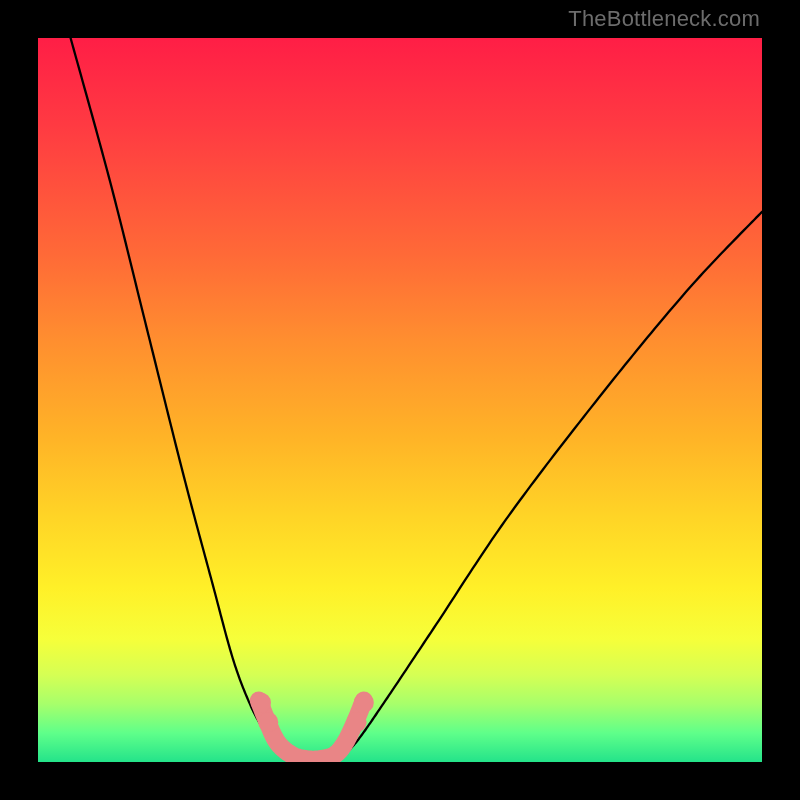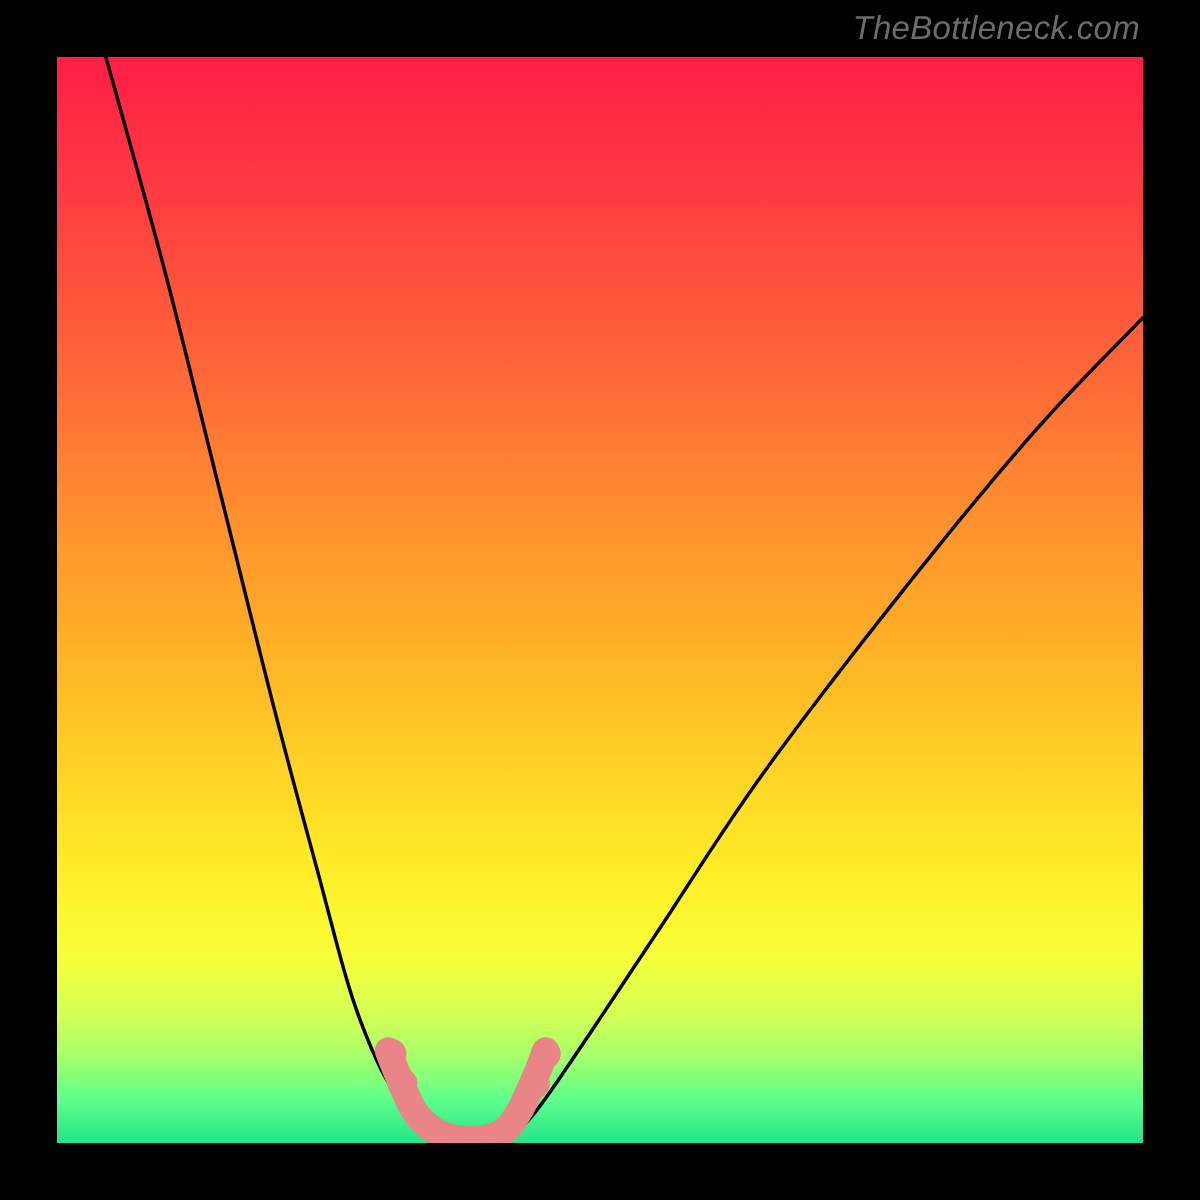--- a/index.html
+++ b/index.html
@@ -10,21 +10,20 @@
     background: #000;
     overflow: hidden;
   }
   .frame {
     position: absolute;
     left: 0;
     top: 0;
     width: 800px;
     height: 608px;
     background: #000;
-    font-style: italic;
   }
   .plot {
     position: absolute;
     left: 38px;
     top: 38px;
     width: 724px;
     height: 724px;
     
     background: linear-gradient(
       to bottom,

